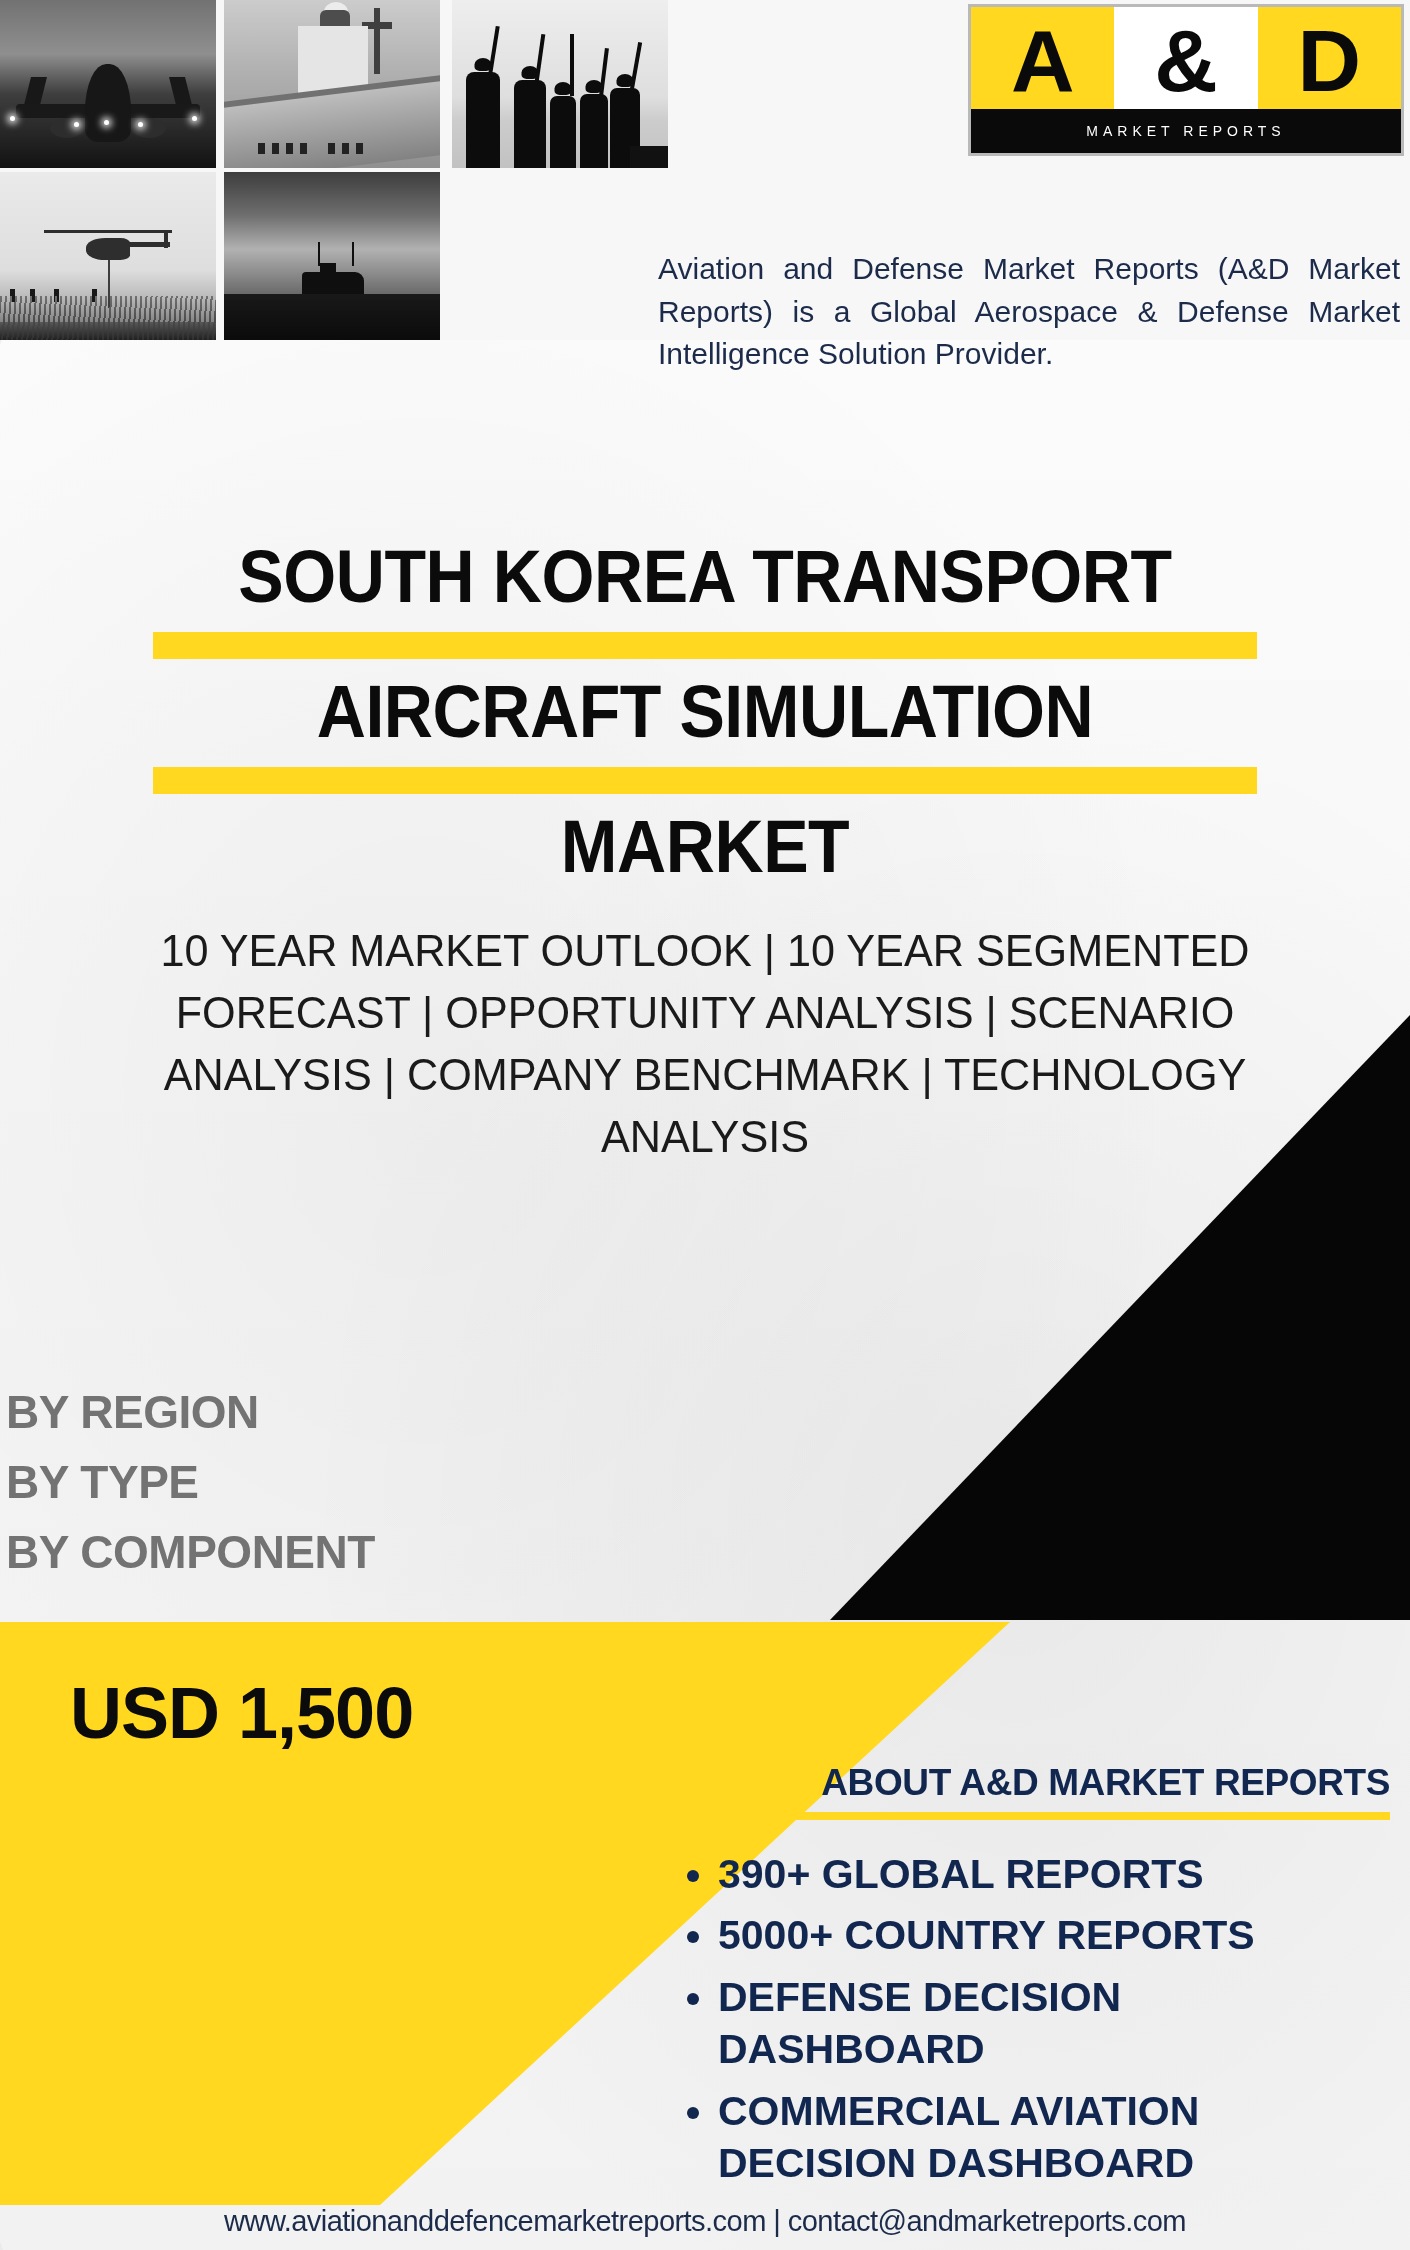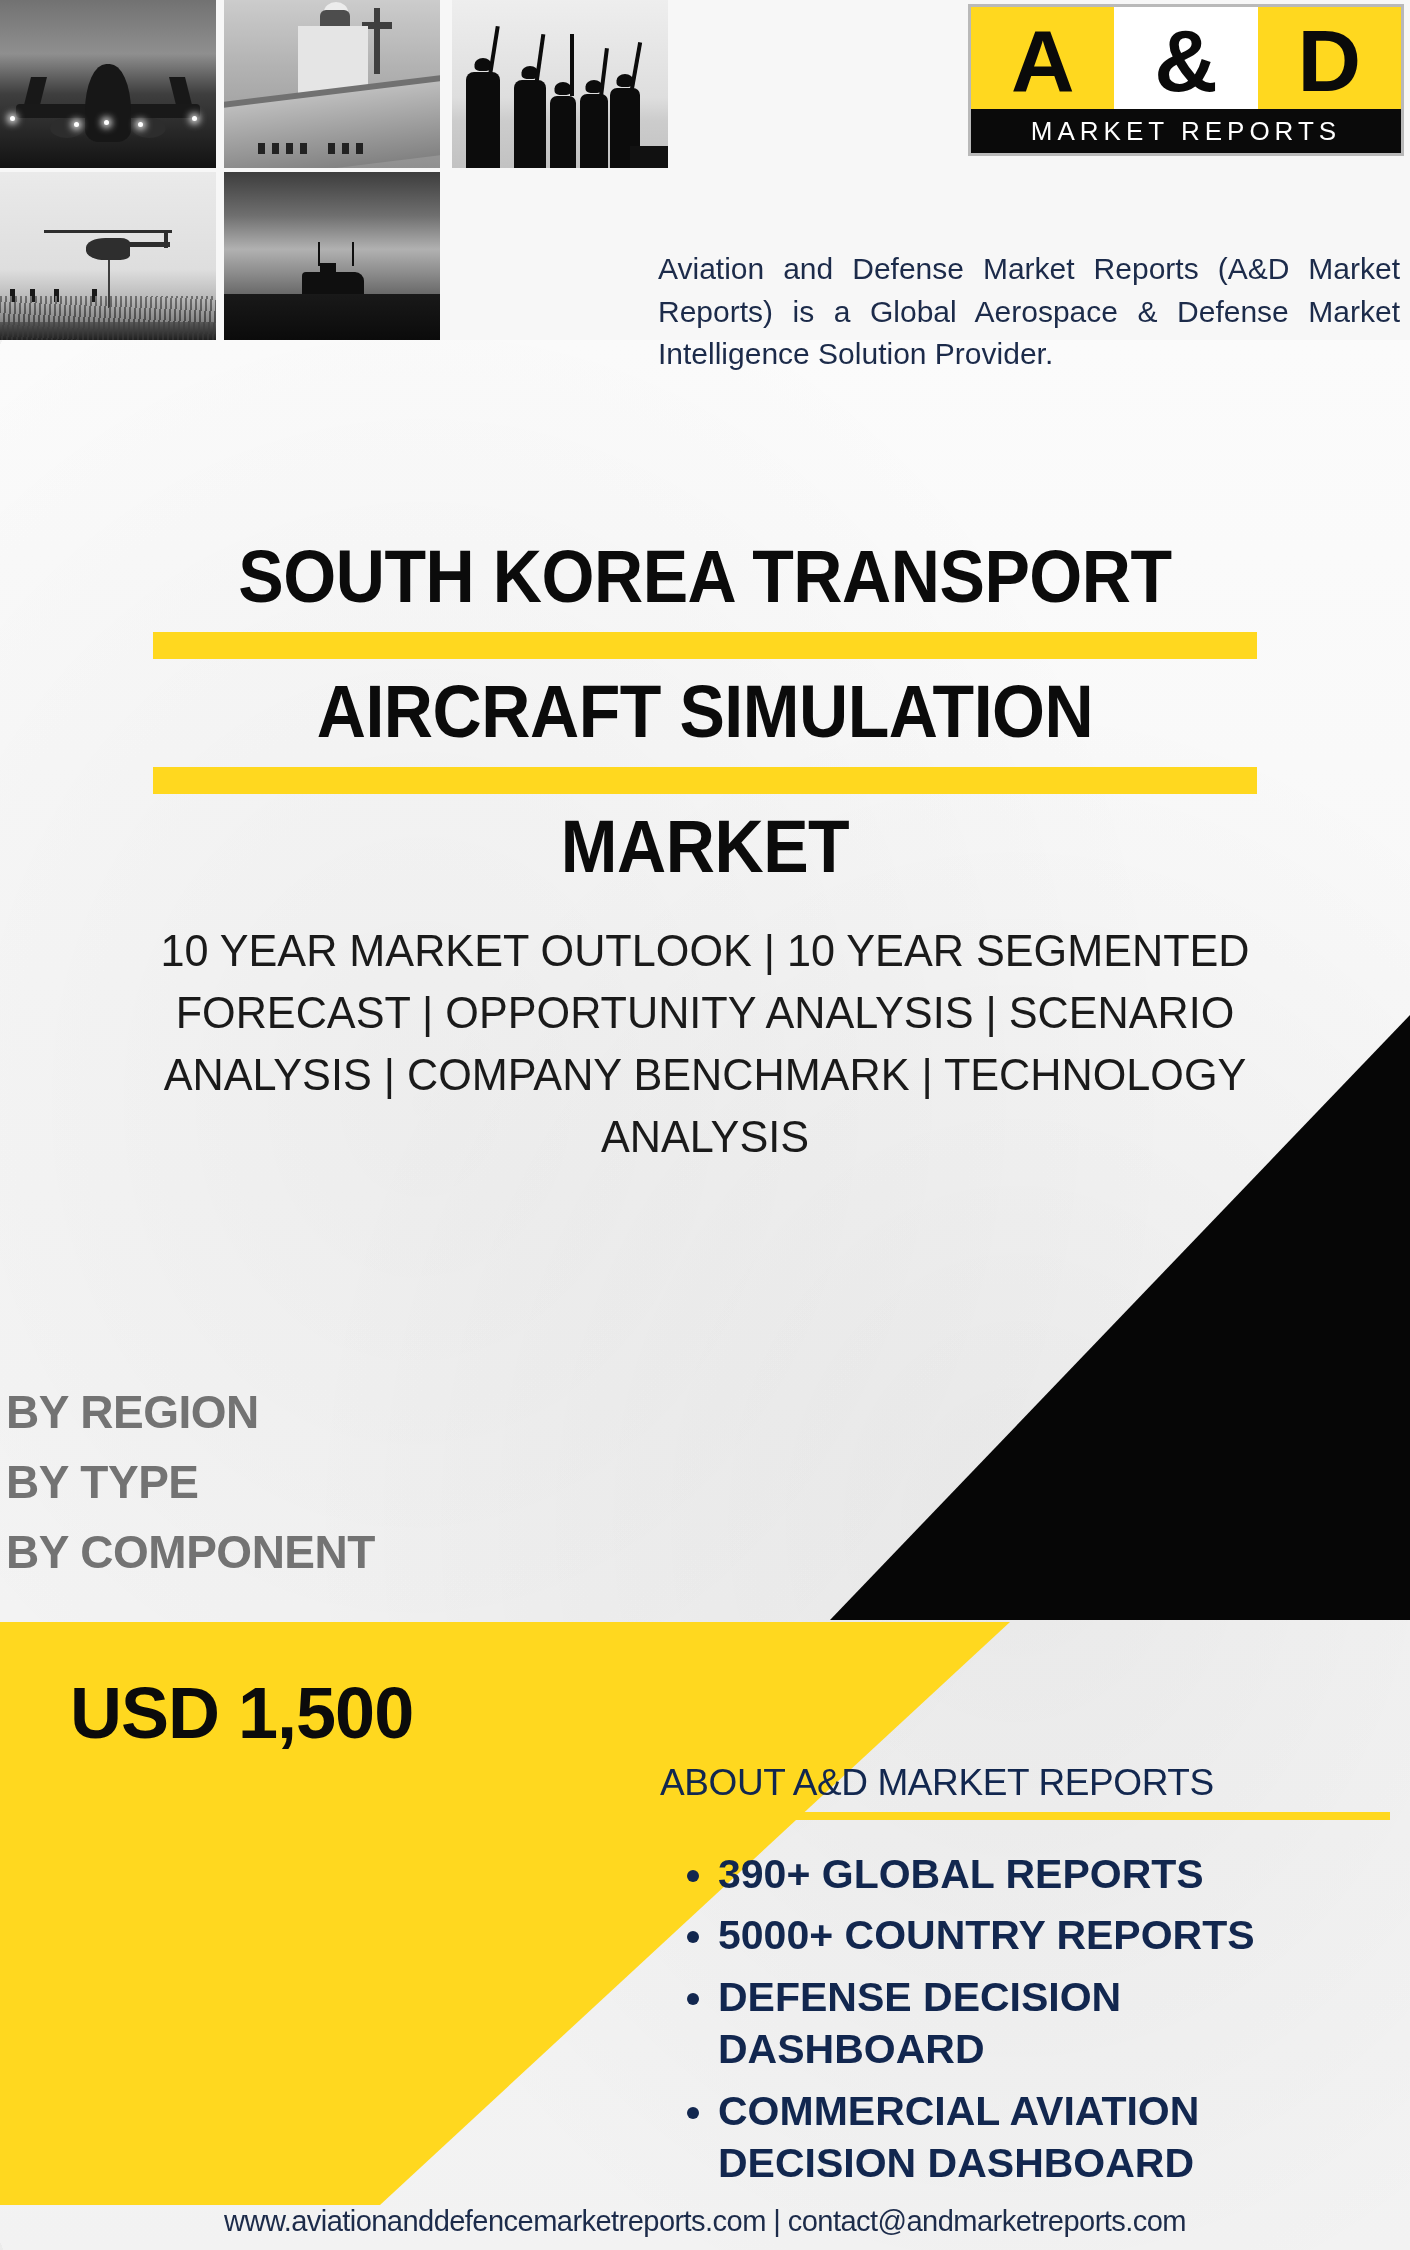--- a/index.html
+++ b/index.html
@@ -122,21 +122,21 @@
     flex:1; display:flex; align-items:center; justify-content:center;
     font-size:88px; font-weight:700; color:#0a0a0a; line-height:1;
     font-family:"Liberation Sans", sans-serif;
   }
   .logo-cell.y{ background:#ffd81f; }
   .logo-cell.w{ background:#ffffff; }
   .logo-bar{
     position:absolute; left:0; bottom:0; width:100%; height:44px;
     background:#0a0a0a; color:#fff;
     display:flex; align-items:center; justify-content:center;
-    font-size:26px; letter-spacing:5px; font-weight:400;
+    font-size:14px; letter-spacing:5px; font-weight:400;
   }
 
   
   .intro{
     position:absolute; left:658px; top:248px; width:742px;
     font-size:30px; line-height:1.42; color:#1c2b4a;
     text-align:justify; text-align-last:left;
     font-family:"Liberation Sans", sans-serif; font-weight:400;
   }
 
@@ -191,22 +191,22 @@
   .price{
     position:absolute; left:70px; top:1672px;
     font-size:72px; font-weight:700; color:#0b0b0b;
     letter-spacing:-1px;
     font-family:"Liberation Sans", sans-serif;
   }
 
   
   .about{ position:absolute; left:660px; top:1762px; width:730px; }
   .about-title{
-    font-size:37px; font-weight:400; color:#12274f; letter-spacing:-0.4px;
-    font-family:"Liberation Sans", sans-serif; text-align:left;
+    font-size:37px; font-weight:700; color:#12274f; letter-spacing:-0.4px;
+    font-family:"Liberation Sans", sans-serif; text-align:right;
   }
   .about-underline{ height:8px; background:#ffd81f; margin-top:8px; width:100%; }
   .about-list{ margin-top:28px; padding-left:58px; }
   .about-item{
     font-size:41px; font-weight:700; color:#12274f;
     line-height:1.28; margin-bottom:9px;
     list-style:disc;
     font-family:"Liberation Sans", sans-serif;
   }
 

